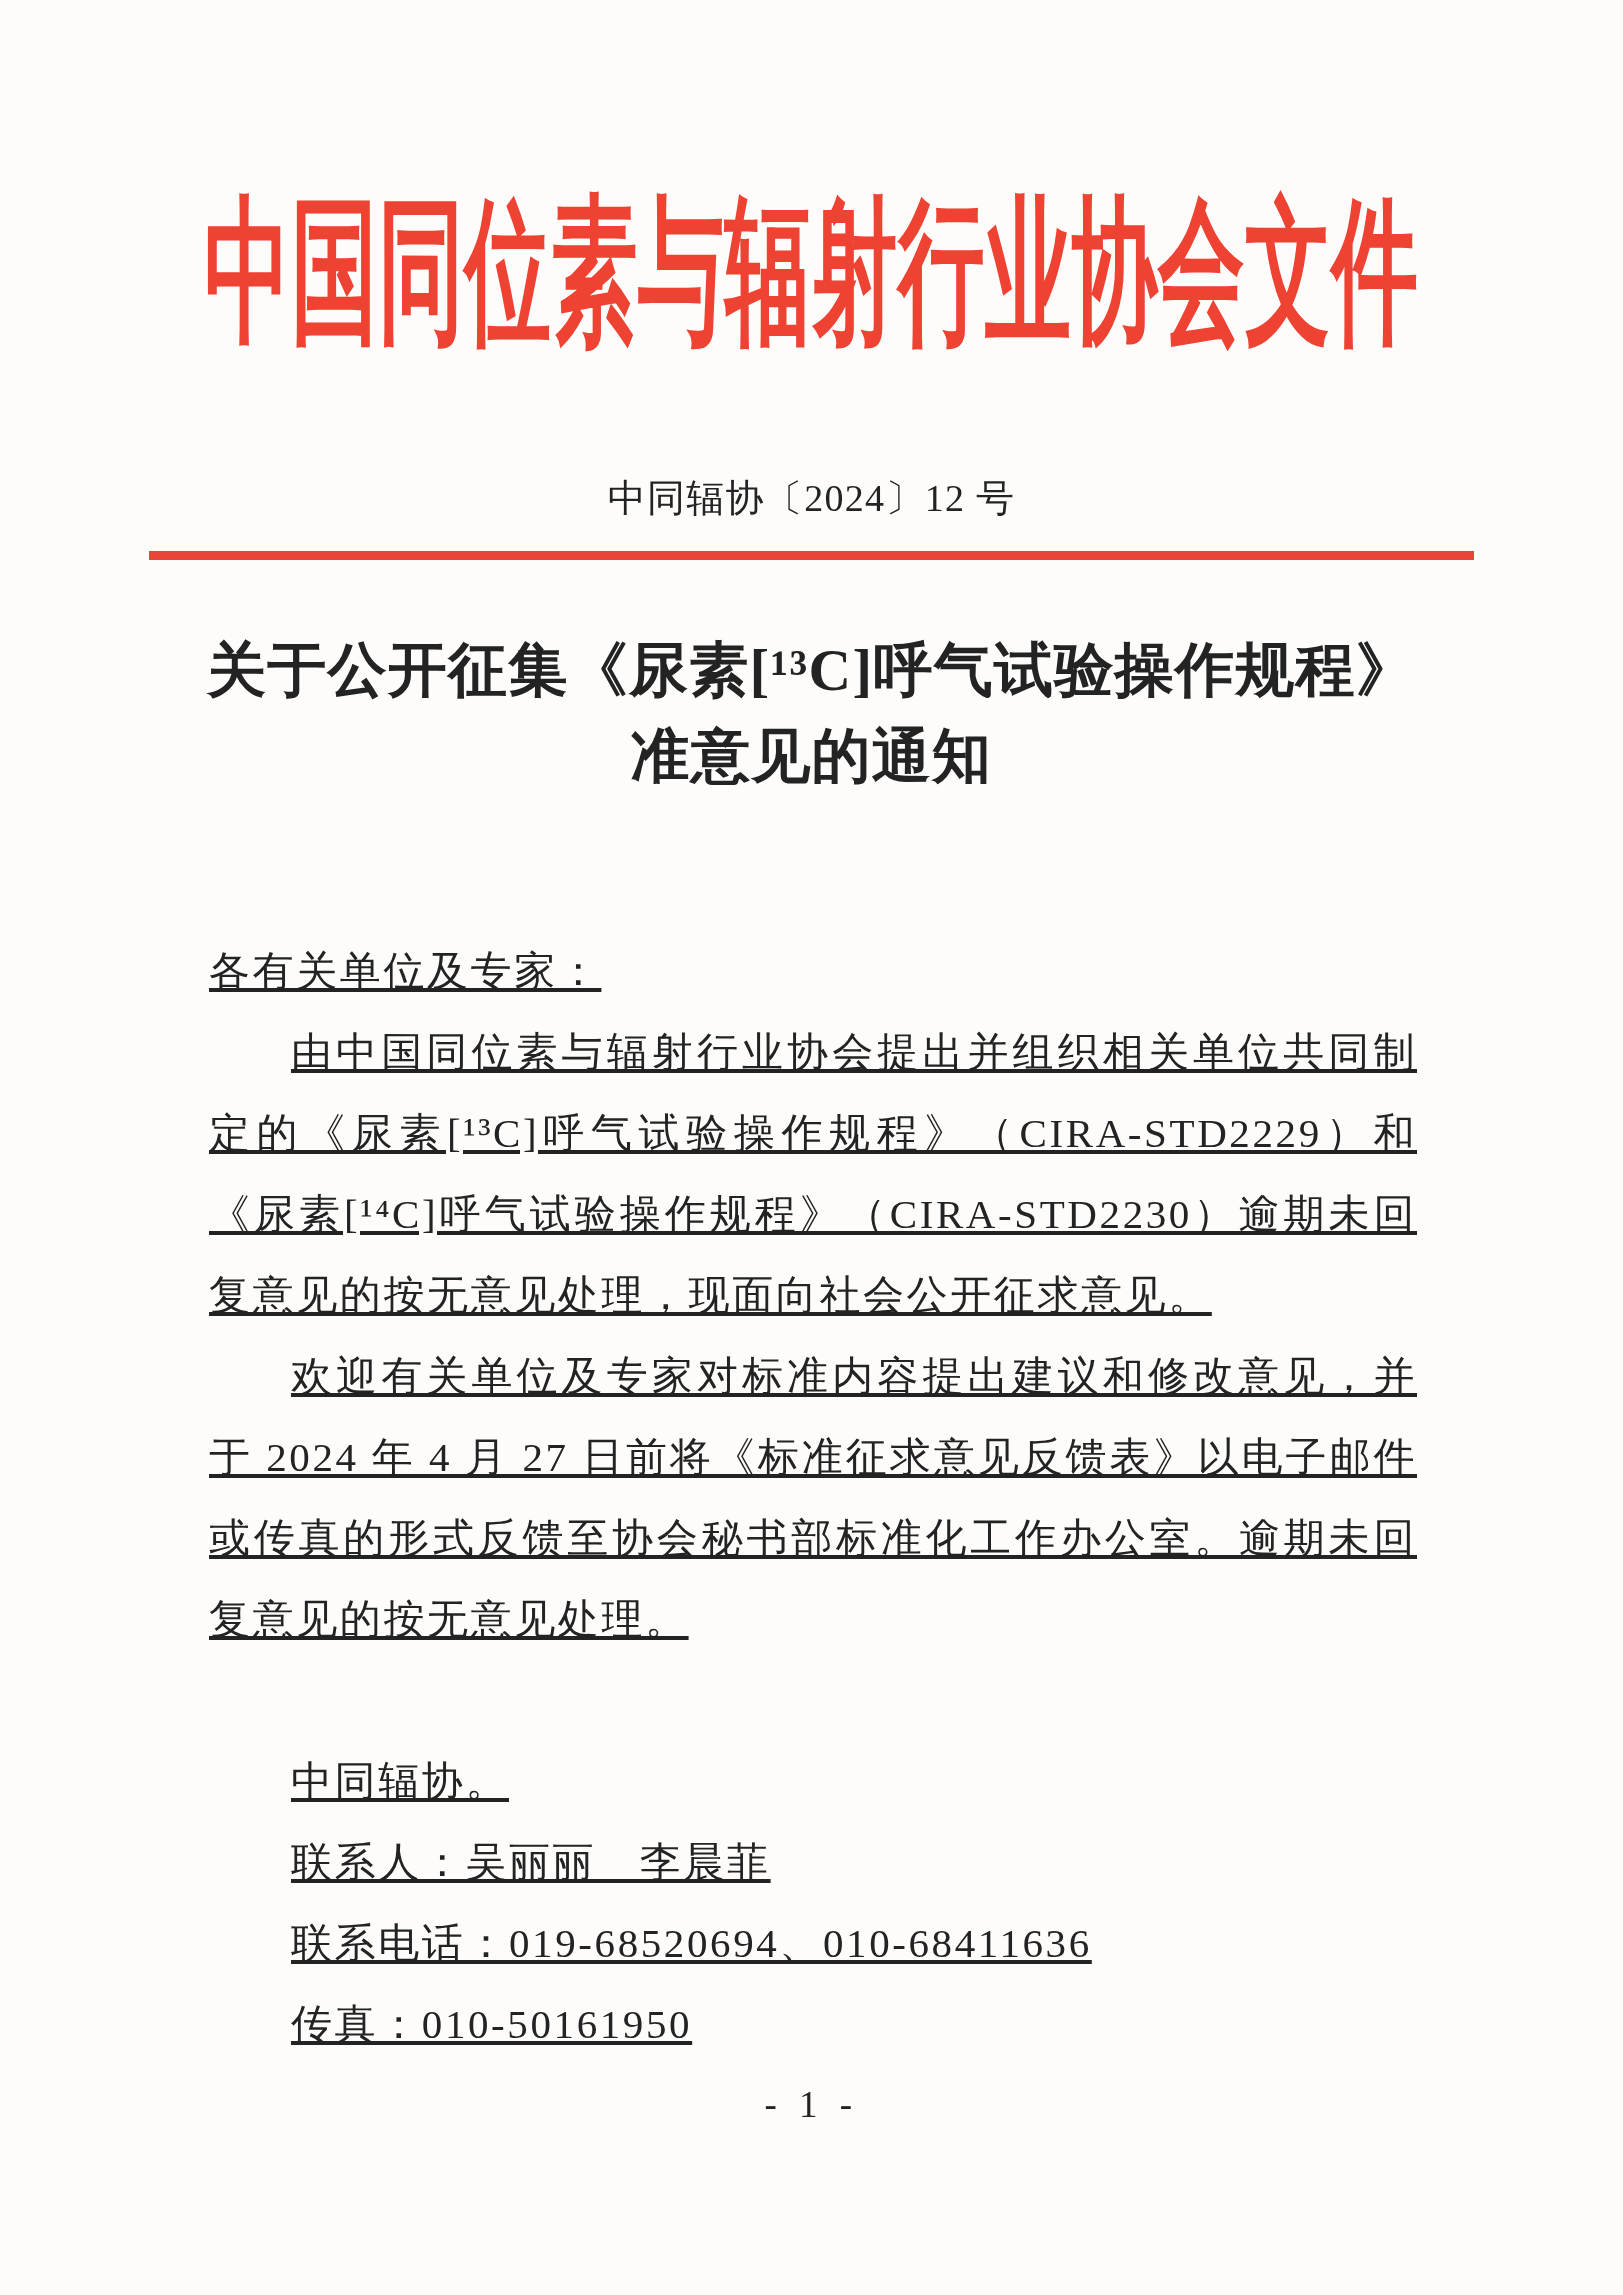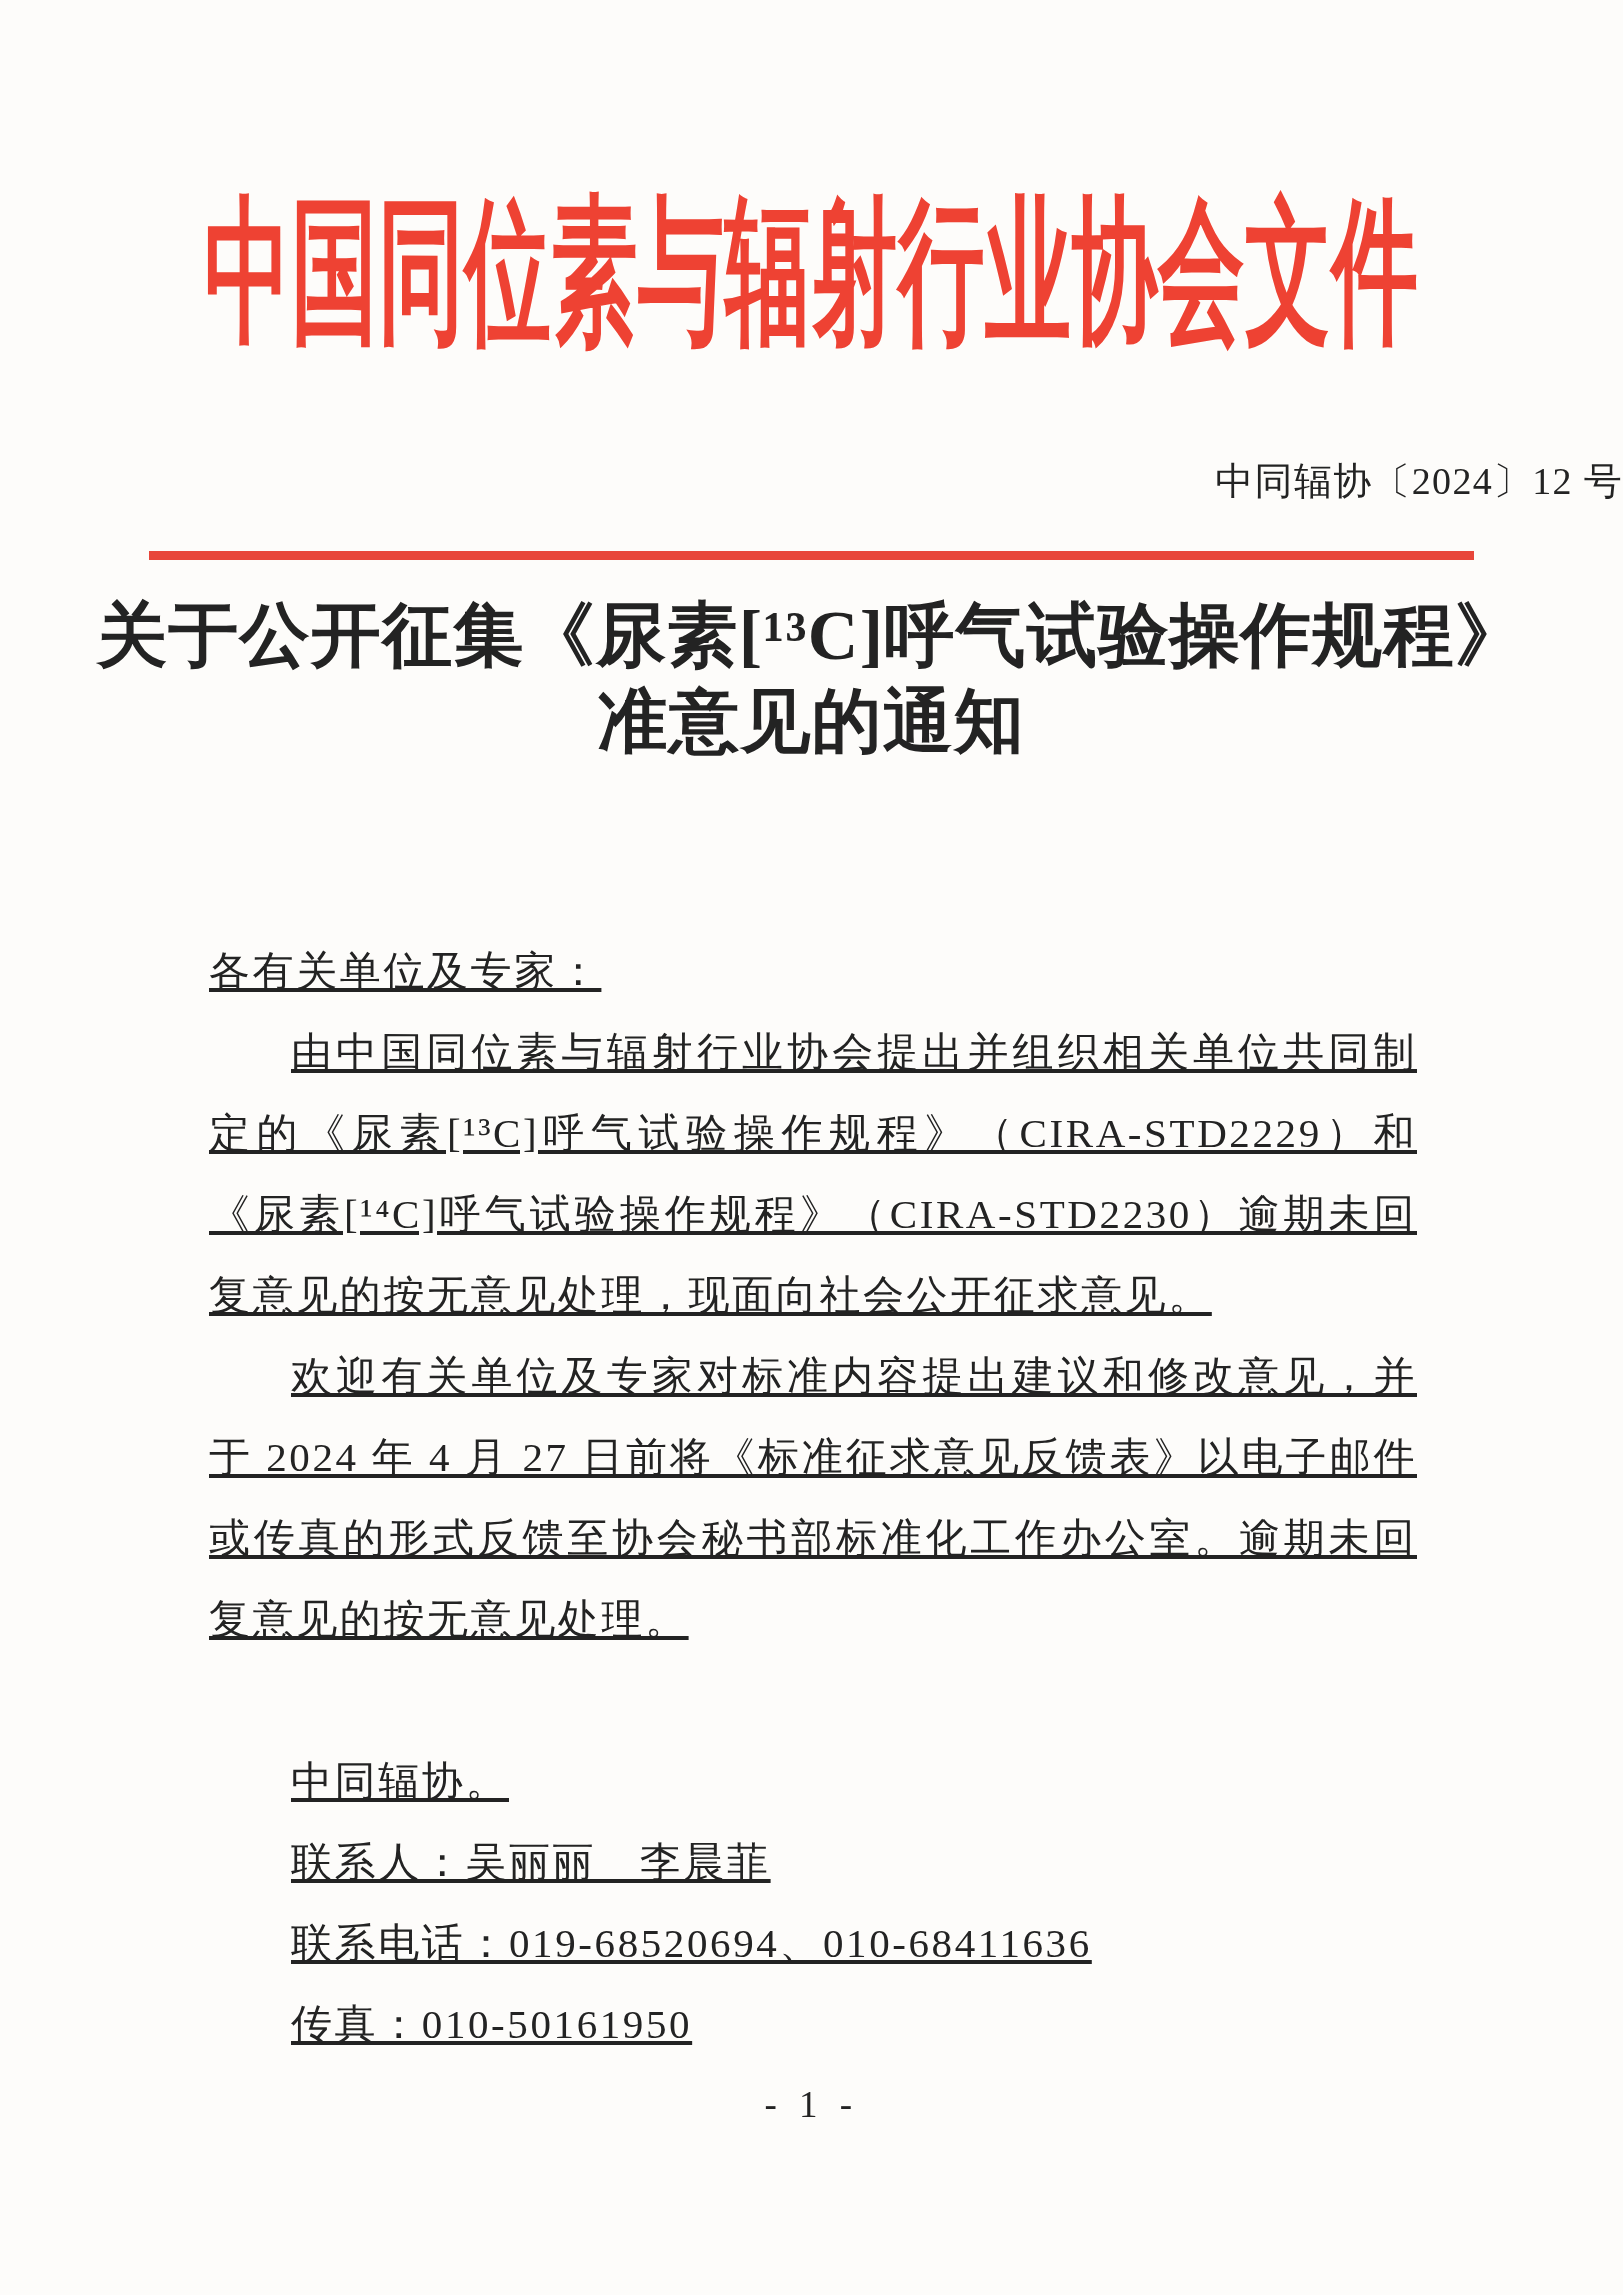--- a/index.html
+++ b/index.html
@@ -29,44 +29,44 @@
     line-height: 90px;
     font-weight: bold;
     color: var(--accent-red, #ee4233);
     transform: scaleY(1.84);
     transform-origin: 50% 0;
     white-space: nowrap;
     letter-spacing: 0.7px;
   }
   .doc-number {
     position: absolute;
-    top: 458px;
+    top: 475px;
     left: 0;
     width: 100%;
-    text-align: right;
+    text-align: center;
     font-size: 38px;
     line-height: 47px;
     letter-spacing: 1.3px;
   }
   .red-rule {
     position: absolute;
     top: 551px;
     left: 149px;
     width: 1325px;
     height: 8.5px;
     background: var(--rule-red, #e8463a);
   }
   .notice-title {
     position: absolute;
-    top: 593px;
+    top: 627px;
     left: 0;
     width: 100%;
     margin: 0;
     text-align: center;
-    font-size: 70px;
+    font-size: 59px;
     line-height: 86px;
     font-weight: bold;
     letter-spacing: 1.3px;
   }
   .notice-title .title-line {
     display: block;
     white-space: nowrap;
   }
   .body-text {
     position: absolute;

